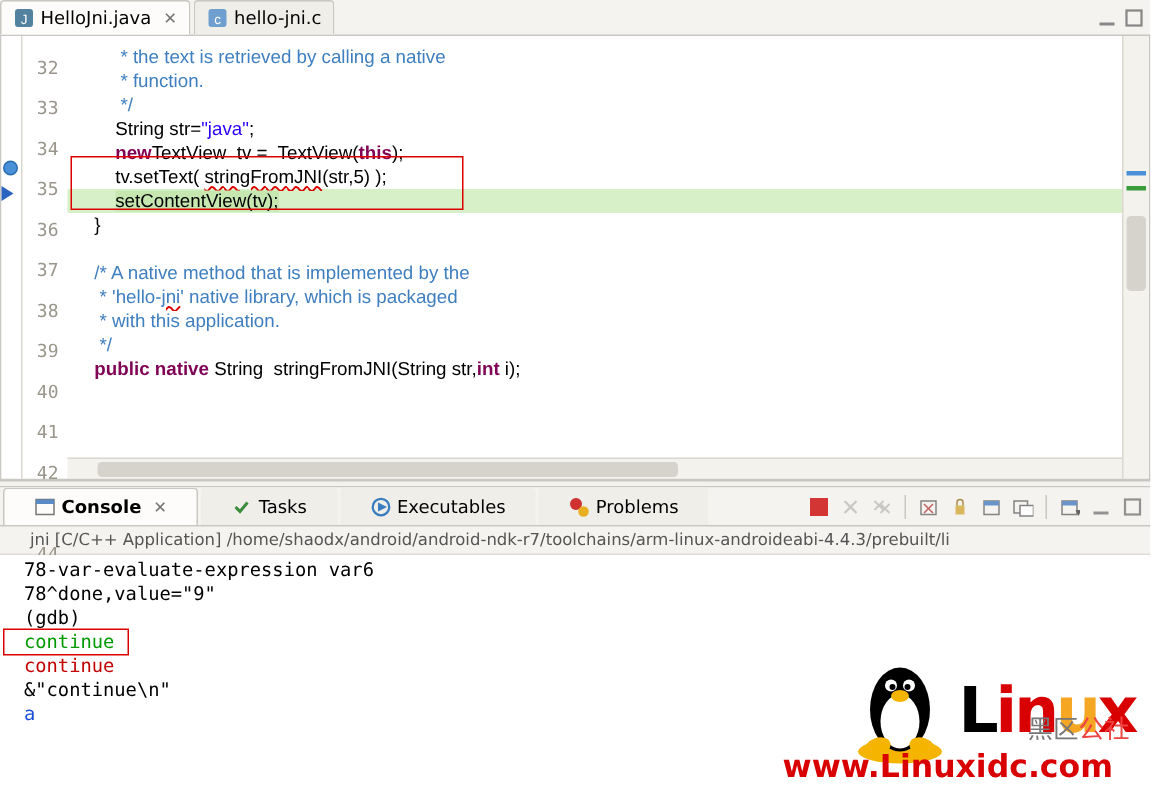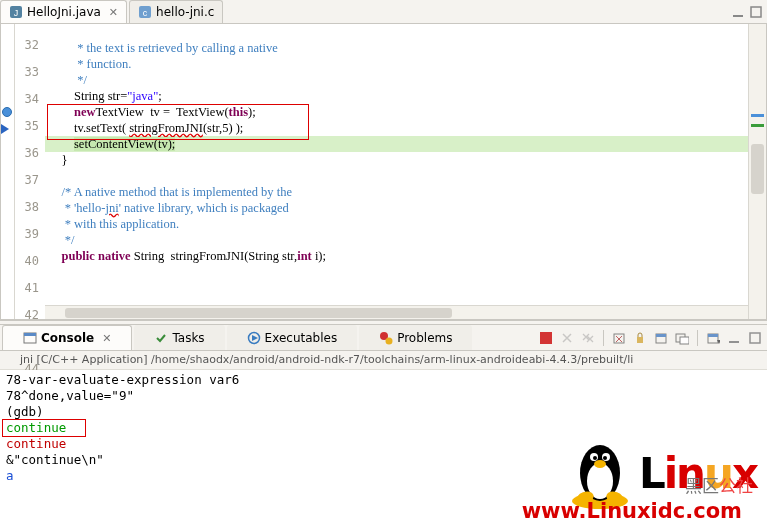--- a/index.html
+++ b/index.html
@@ -14,21 +14,21 @@
   .close-x { font-size: 11px; color: #777; margin-left: 4px; }
   .tabbar .right-ctrl { position: absolute; right: 4px; display: flex; gap: 4px; }
 
   
   .editor-wrap { display: flex; height: 296px; border: 1px solid #c9c7c1; border-top: none; position: relative; background:#fff; }
   .gutter-margin { width: 14px; background: #fff; border-right: 1px solid #d9d7d0; position: relative; }
   .gutter-bp { position:absolute; left:1px; width:10px; height:10px; border-radius:50%; background:#4a90d9; border:1px solid #2a6cb0; }
   .gutter-arrow { position:absolute; left:0; width:0; height:0; border-top:5px solid transparent; border-bottom:5px solid transparent; border-left:8px solid #2a64c0; }
   .gutter-nums { width: 30px; text-align: right; padding: 2px 6px 2px 2px; color: #9a968c; font-family: "DejaVu Sans Mono", monospace; font-size: 12px; background: #fff; }
   .gutter-nums div { height: 16px; line-height:16px;margin-top:11px; }
-  .code { flex:1; font-family: Liberation Serif, serif; font-size:12.5px; color:#000; position:relative; padding-top:16px; }
+  .code { flex:1; font-family: Liberation Sans, sans-serif; font-size:12.5px; color:#000; position:relative; padding-top:6px; }
   .code-line { height:16px; line-height:16px; white-space:pre; padding-left:4px; }
   .hl-line { background:#e8f2fe; }
   .exec-line { background:#d8f0c8; }
   .exec-text-bg { background:#c6e8b0; }
   .red-box { position:absolute; border:1.5px solid #d00; pointer-events:none; }
   .kw { color:#7f0055; font-weight:bold; }
   .cm { color:#3f7fbf; }
   .str { color:#2a00ff; }
   .sq-red { text-decoration: underline wavy #d00; }
 
@@ -42,21 +42,21 @@
   
   .split { height:5px; background:#f5f3ef; border-top:1px solid #c9c7c1; border-bottom:1px solid #c9c7c1; }
   .bottom-tabbar { display:flex; align-items:center; height:26px; background:#f5f3ef; border-bottom:1px solid #c9c7c1; padding-left:2px; position:relative; }
   .btab { display:flex; align-items:center; gap:4px; padding:3px 20px; border:1px solid #c9c7c1; border-bottom:none; background:#fdfcfa; height:25px; margin-right:2px; border-radius:3px 3px 0 0; }
   .btab.inactive { background:#f0eee9; border-top:none; border-left:none; border-right:none; }
   .toolbar-right { position:absolute; right:4px; display:flex; gap:5px; align-items:center; }
   .tool-btn { width:16px; height:16px; display:flex; align-items:center; justify-content:center; opacity:0.9; }
   .sep { width:1px; height:16px; background:#c9c7c1; margin:0 2px; }
 
   .console-head { height:19px; background:#f5f3ef; font-size:11px; color:#555; padding:2px 20px; border-bottom:1px solid #e0ded7; white-space:nowrap; overflow:hidden; }
-  .console-body { font-family:"DejaVu Sans Mono", monospace; font-size:12.5px; padding:2px 6px; position:relative; height: calc(100% - 24px - 5px - 26px - 19px - 296px); background:#fff; }
+  .console-body { font-family:"DejaVu Sans Mono", monospace; font-size:12.5px; padding:2px 16px; position:relative; height: calc(100% - 24px - 5px - 26px - 19px - 296px); background:#fff; }
   .console-body div { height:16px; line-height:16px; white-space:pre; }
   .green-txt { color:#009a00; }
   .red-txt { color:#c00000; }
   .blue-txt { color:#1a4fd6; }
 
   
   .wm { position:absolute; right:10px; bottom:10px; pointer-events:none; display:flex; align-items:center; gap:4px; }
   .wm-text1 { font-size:42px; font-weight:bold; letter-spacing:-2px; }
   .wm-text1 .L { color:#000; } .wm-text1 .red { color:#d80000; } .wm-text1 .o { color:#f5a623; }
   .wm-sub { position:absolute; right:25px; bottom:0; font-size:21px; color:#d80000; font-weight:bold; }

